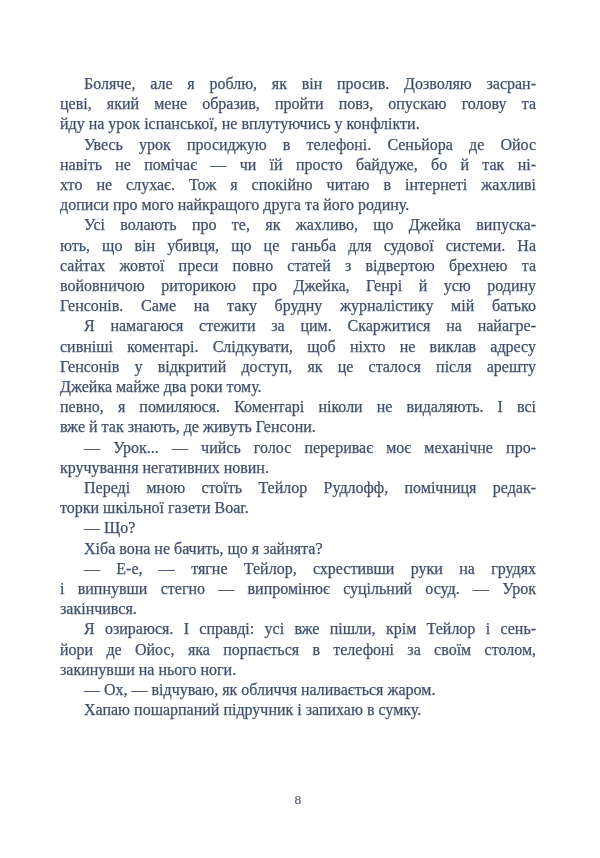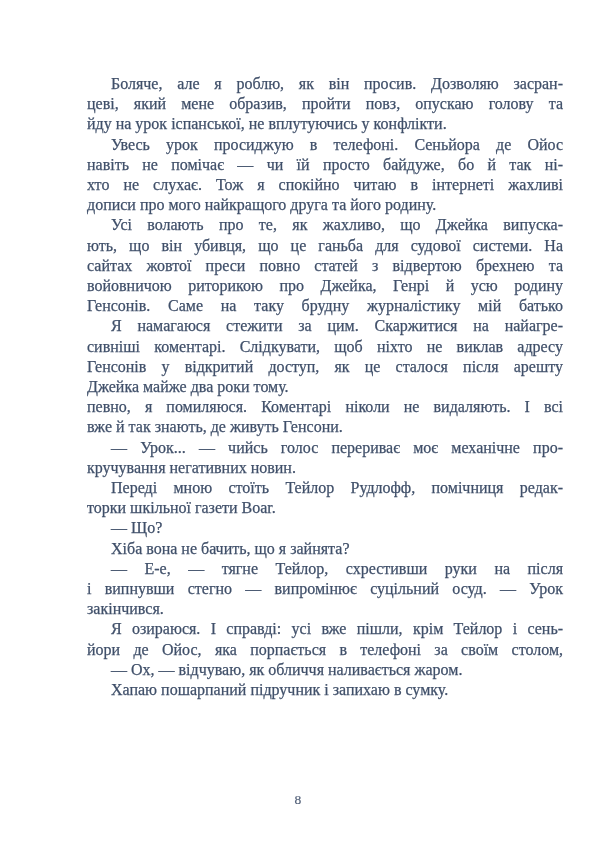--- a/index.html
+++ b/index.html
@@ -43,21 +43,21 @@
     text-align: center;
     font-size: 13.5px;
     letter-spacing: 0.5px;
     -webkit-text-stroke: 0.2px currentColor;
   }
 </style>
 </head>
 <body>
 
 <div class="book-page" style="background: rgb(255, 255, 255);">
-  <main class="text-block" id="textBlock" style="color: rgb(64, 80, 106); margin-left: 27px;">
+  <main class="text-block" id="textBlock" style="color: rgb(64, 80, 106);">
       <div class="para">
         <div class="line first">Боляче, але я роблю, як він просив. Дозволяю засран-</div>
         <div class="line">цеві, який мене образив, пройти повз, опускаю голову та</div>
         <div class="line last">йду на урок іспанської, не вплутуючись у конфлікти.</div>
       </div>
       <div class="para">
         <div class="line first">Увесь урок просиджую в телефоні. Сеньйора де Ойос</div>
         <div class="line">навіть не помічає — чи їй просто байдуже, бо й так ні-</div>
         <div class="line">хто не слухає. Тож я спокійно читаю в інтернеті жахливі</div>
         <div class="line last">дописи про мого найкращого друга та його родину.</div>
@@ -87,27 +87,28 @@
         <div class="line first">Переді мною стоїть Тейлор Рудлофф, помічниця редак-</div>
         <div class="line last">торки шкільної газети Boar.</div>
       </div>
       <div class="para">
         <div class="line first last">— Що?</div>
       </div>
       <div class="para">
         <div class="line first last">Хіба вона не бачить, що я зайнята?</div>
       </div>
       <div class="para">
-        <div class="line first">— Е-е, — тягне Тейлор, схрестивши руки на після</div>
+        <div class="line first">— Е-е, — тягне Тейлор, схрестивши руки на грудях</div>
         <div class="line">і випнувши стегно — випромінює суцільний осуд. — Урок</div>
         <div class="line last">закінчився.</div>
       </div>
       <div class="para">
         <div class="line first">Я озираюся. І справді: усі вже пішли, крім Тейлор і сень-</div>
         <div class="line">йори де Ойос, яка порпається в телефоні за своїм столом,</div>
+        <div class="line last">закинувши на нього ноги.</div>
       </div>
       <div class="para">
         <div class="line first last">— Ох, — відчуваю, як обличчя наливається жаром.</div>
       </div>
       <div class="para">
         <div class="line first last">Хапаю пошарпаний підручник і запихаю в сумку.</div>
       </div>
     </main>
   <footer class="page-number" id="pageNumber" style="color: rgb(84, 98, 122);">8</footer>
 </div>

